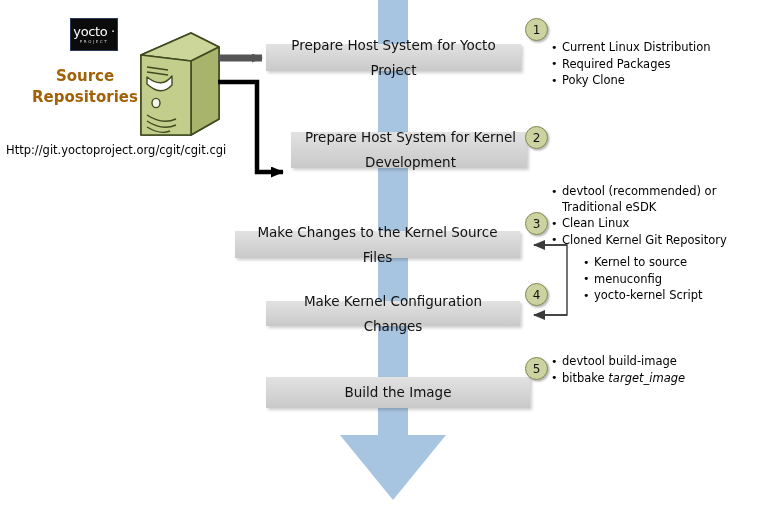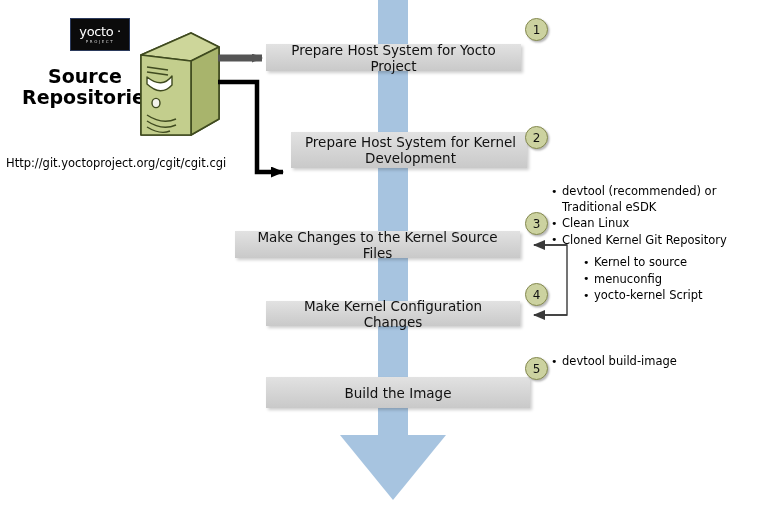--- a/index.html
+++ b/index.html
@@ -19,58 +19,58 @@
   .flow-arrowhead{
     position:absolute;left:340px;top:435px;
     width:0;height:0;
     border-left:53px solid transparent;
     border-right:53px solid transparent;
     border-top:65px solid #a7c4e0;
   }
 
   
   .yocto-logo{
-    position:absolute;left:70px;top:18px;width:60px;height:33px;
+    position:absolute;left:70px;top:18px;width:48px;height:33px;
     background:#0b0b0b;border:1px solid #2b3a5c;
     box-sizing:border-box;
     display:flex;flex-direction:column;align-items:center;justify-content:center;
   }
   .yocto-word{
     color:#ffffff;font-size:13px;line-height:13px;letter-spacing:-0.4px;
     font-family:"DejaVu Sans","Liberation Sans",sans-serif;
   }
   .yocto-sub{
     color:#cfcfcf;font-size:4px;line-height:6px;letter-spacing:1.6px;
     margin-top:1px;
   }
 
   
   .source-label{
     position:absolute;left:22px;top:66px;width:126px;
-    text-align:center;font-weight:bold;font-size:19px;line-height:21px;
-    color:#000000;
+    text-align:center;font-weight:bold;font-size:15px;line-height:21px;
+    color:#a16207;
   }
   .repo-url{
-    position:absolute;left:6px;top:156px;width:230px;
+    position:absolute;left:6px;top:143px;width:230px;
     font-size:11.5px;color:#000;white-space:nowrap;
   }
 
   
   .server{position:absolute;left:136px;top:31px;width:86px;height:110px;}
 
   
   .pbox{
     position:absolute;
     background:linear-gradient(to bottom,#e2e2e2 0%,#d4d4d4 55%,#c9c9c9 100%);
     box-shadow:2px 2px 3px rgba(0,0,0,0.20);
     display:flex;align-items:center;justify-content:center;
     text-align:center;
     color:#111;
     font-size:13.5px;
-    line-height:16px;
+    line-height:25px;
     box-sizing:border-box;
     padding:0 8px;
   }
   #box1{left:266px;top:44px;width:255px;height:27px;}
   #box2{left:291px;top:132px;width:236px;height:36px;padding-left:11px;}
   #box3{left:235px;top:231px;width:285px;height:27px;}
   #box4{left:266px;top:301px;width:254px;height:25px;}
   #box5{left:266px;top:377px;width:264px;height:31px;}
 
   
@@ -170,30 +170,36 @@
   <div class="pbox" id="box3">Make Changes to the Kernel Source Files</div>
   <div class="pbox" id="box4">Make Kernel Configuration Changes</div>
   <div class="pbox" id="box5">Build the Image</div>
 
   <div class="step-num" id="num1">1</div>
   <div class="step-num" id="num2">2</div>
   <div class="step-num" id="num3">3</div>
   <div class="step-num" id="num4">4</div>
   <div class="step-num" id="num5">5</div>
 
+  <ul class="bullets" id="bul1">
+    <li>Current Linux Distribution</li>
+    <li>Required Packages</li>
+    <li>Poky Clone</li>
+  </ul>
 
   <ul class="bullets" id="bul2">
     <li>devtool (recommended) or Traditional eSDK</li>
     <li>Clean Linux</li>
     <li>Cloned Kernel Git Repository</li>
   </ul>
 
   <ul class="bullets" id="bul34">
     <li>Kernel to source</li>
     <li>menuconfig</li>
     <li>yocto-kernel Script</li>
   </ul>
 
   <ul class="bullets" id="bul5">
     <li><span>devtool build-image</span></li>
+    <li><span>bitbake </span><span class="ital">target_image</span></li>
   </ul>
 
 </div>
 
 </body></html>

